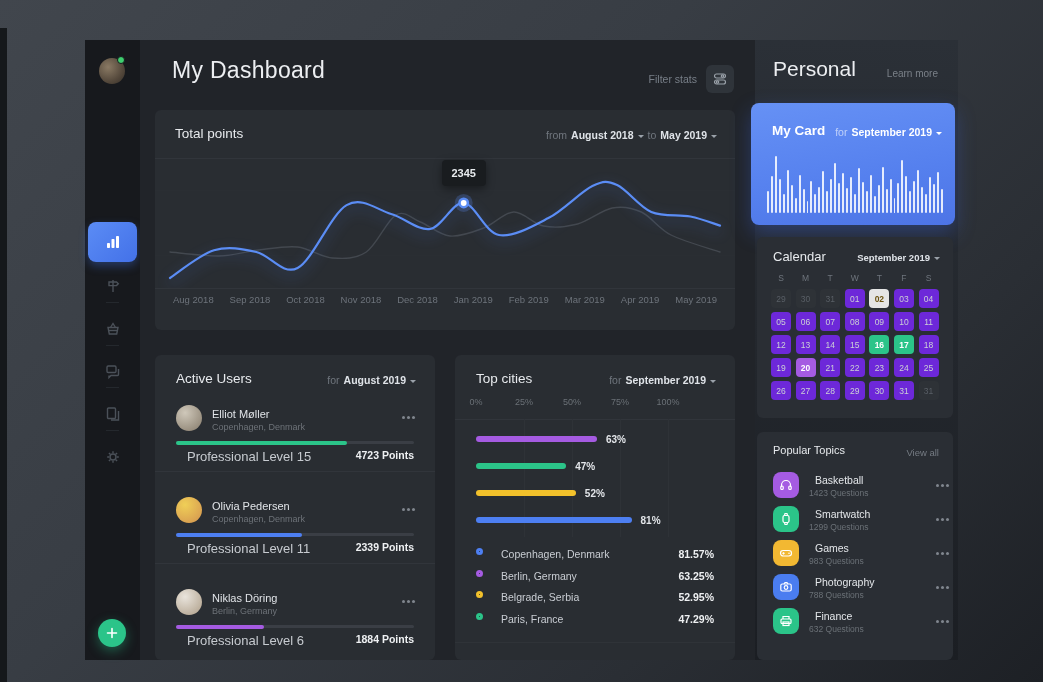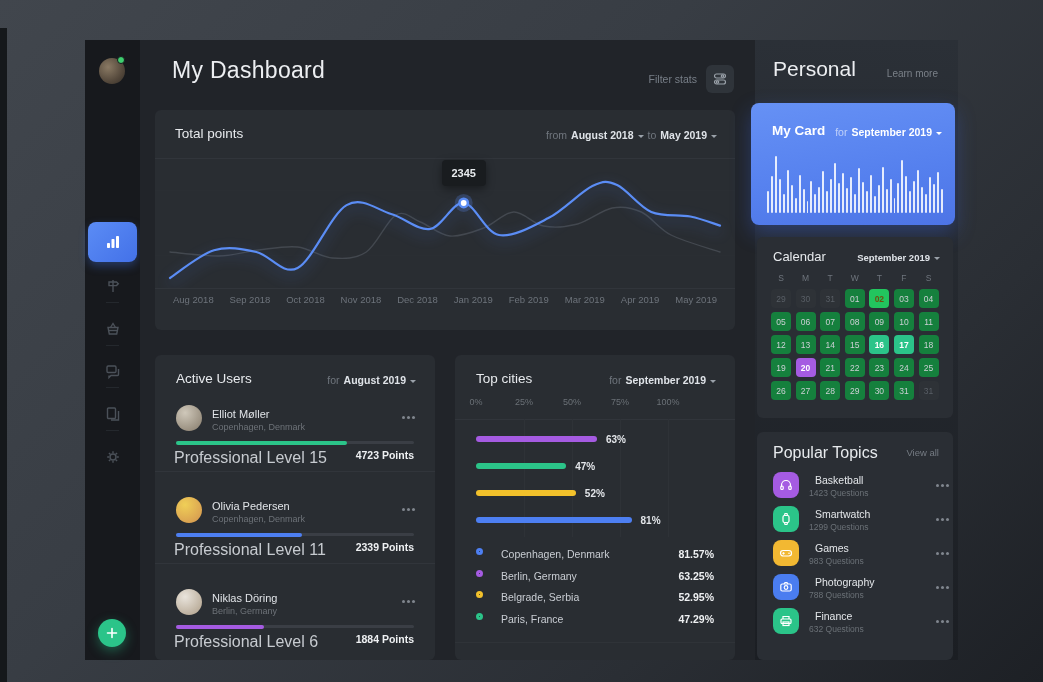--- a/index.html
+++ b/index.html
@@ -53,21 +53,21 @@
   #au-title{left:21px;top:16px;}
   #au-range{right:19px;top:19px;}
   .user-row{position:absolute;left:0;width:280px;height:86px;}
   .u-avatar{position:absolute;left:21px;top:0;width:26px;height:26px;border-radius:50%;}
   .u-name{position:absolute;left:57px;top:3px;font-size:11px;color:#e0e3e7;font-weight:500;}
   .u-loc{position:absolute;left:57px;top:17px;font-size:9px;color:#6d7278;}
   .dots{position:absolute;width:3px;height:3px;border-radius:50%;background:#80868e;box-shadow:5px 0 0 #80868e,10px 0 0 #80868e;}
   .u-dots{right:30px;top:11px;}
   .u-track{position:absolute;left:21px;top:36px;width:238px;height:3px;border-radius:2px;background:#3a3e45;}
   .u-fill{position:absolute;left:21px;top:35.5px;height:4px;border-radius:2px;}
-  .u-level{position:absolute;left:19px;top:44px;font-size:16px;color:#c7cbd0;}
+  .u-level{position:absolute;left:32px;top:44px;font-size:13px;color:#c7cbd0;}
   .u-points{position:absolute;right:21px;top:44px;font-size:10.5px;color:#eef0f2;font-weight:700;}
   .u-div{position:absolute;left:0;width:280px;}
   
   #tc-card{left:315px;top:315px;width:280px;height:305px;}
   #tc-title{left:21px;top:16px;}
   #tc-range{right:19px;top:19px;}
   #tc-axis-div{left:0;top:64px;width:280px;}
   .tc-tick{position:absolute;top:42px;transform:translateX(-50%);font-size:9px;color:#6b7177;}
   .tc-vline{position:absolute;top:64px;width:1px;height:118px;background:#2e3237;}
   .tc-bar-row{position:absolute;left:21px;height:8px;}
@@ -91,28 +91,28 @@
   #mycard-bars{left:16px;bottom:12px;width:176px;height:62px;display:flex;align-items:flex-end;gap:2px;}
   #mycard-bars div{width:2.2px;border-radius:1px;background:rgba(255,255,255,.85);}
   .rp-card{background:#2a2e34;border-radius:6px;}
   #cal-card{left:2px;top:197px;width:196px;height:181px;}
   #cal-title{left:16px;top:12px;font-size:13px;}
   #cal-range{right:13px;top:15px;font-size:9.5px;}
   .cal-grid{position:absolute;left:14px;display:grid;grid-template-columns:repeat(7,20px);column-gap:4.6px;}
   #cal-week{top:36px;}
   #cal-week span{font-size:8.5px;color:#6f757d;text-align:center;}
   #cal-days{top:52px;row-gap:4px;}
-  .cal-cell{height:19px;border-radius:4px;background:#15803d;color:#ccd0d5;font-size:8.5px;
+  .cal-cell{height:19px;border-radius:4px;background:#6d28d9;color:#ccd0d5;font-size:8.5px;
     display:flex;align-items:center;justify-content:center;}
   .cal-cell.dim{background:#2e3237;color:#595f66;}
-  .cal-cell.hl-yellow{background:#22c55e;color:#6b5310;font-weight:700;}
+  .cal-cell.hl-yellow{background:#e5e5e5;color:#6b5310;font-weight:700;}
   .cal-cell.hl-green{background:#2bc489;color:#fff;font-weight:700;}
   .cal-cell.hl-purple{background:#a55be2;color:#fff;font-weight:700;}
   #topics-card{left:2px;top:392px;width:196px;height:228px;}
-  #topics-title{left:16px;top:12px;font-size:16px;}
+  #topics-title{left:16px;top:12px;font-size:11px;}
   #topics-viewall{right:14px;top:15px;font-size:9.5px;color:#757b83;}
   .topic-row{position:absolute;left:0;width:196px;height:30px;}
   .topic-ico{position:absolute;left:16px;top:0;width:26px;height:26px;border-radius:8px;
     display:flex;align-items:center;justify-content:center;}
   .topic-name{position:absolute;left:52px;top:2px;font-size:10.5px;color:#e4e7ea;font-weight:500;padding-left:6px;}
   .topic-q{position:absolute;left:52px;top:16px;font-size:8.5px;color:#6b7177;}
   .topic-dots{right:14px;top:12px;}
 </style>
 </head>
 <body>

